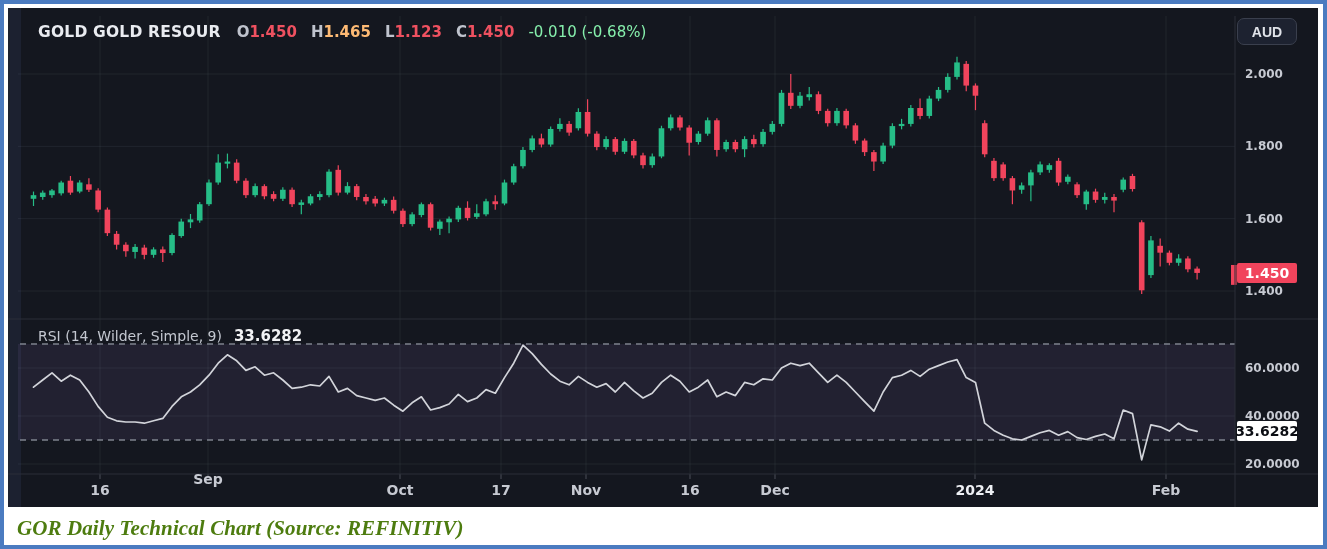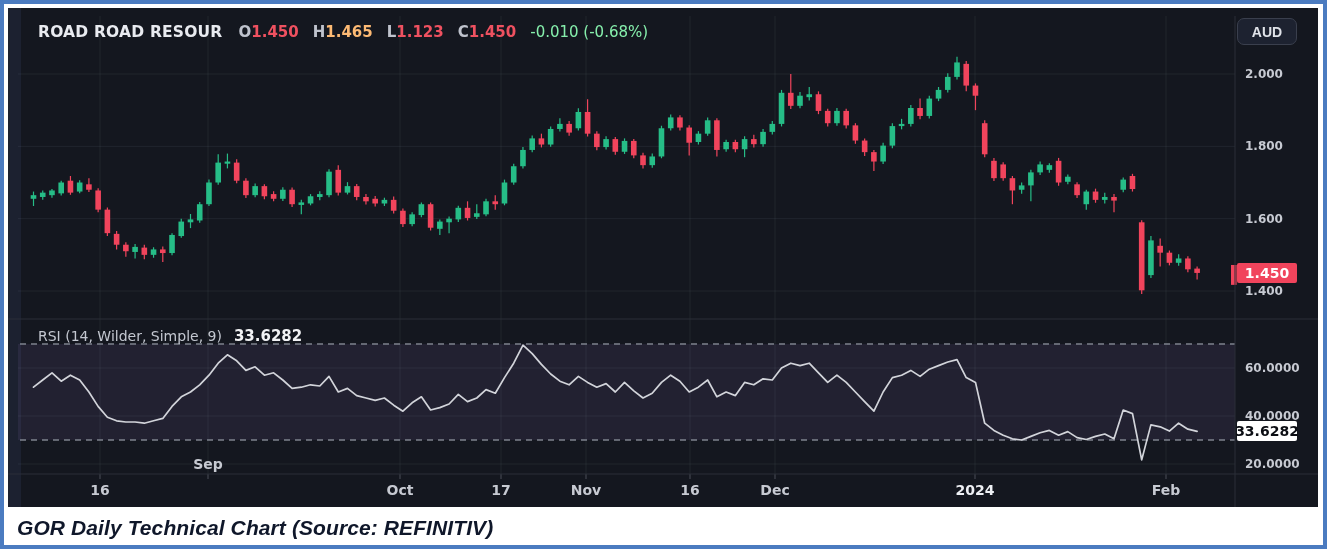--- a/index.html
+++ b/index.html
@@ -48,22 +48,22 @@
     color:#c7cad2;font-size:14px;font-weight:600;z-index:4;white-space:nowrap;
   }
   .time-label.major{color:#eef0f4;}
   .price-axis-pane{position:absolute;left:1228px;top:0;width:82px;height:466px;cursor:ns-resize;z-index:3;}
   .time-axis-pane{position:absolute;left:0;top:467px;width:1228px;height:32px;cursor:ew-resize;z-index:3;}
   .caption-strip{
     position:absolute;left:4px;top:503px;width:1319px;height:42px;background:#ffffff;
     display:flex;align-items:center;
   }
   .caption-text{
-    margin-left:9px;color:#0f172a;font-size:21px;font-weight:bold;font-style:italic;
-    font-family:Liberation Sans, sans-serif;letter-spacing:.1px;
+    margin-left:9px;color:#4d7c0f;font-size:21px;font-weight:bold;font-style:italic;
+    font-family:Liberation Serif, serif;letter-spacing:.1px;
   }
 </style>
 </head>
 <body>
 
 <div class="frame">
   <div class="chart-shell">
     <div class="left-strip"></div>
 
     <svg class="plot-svg" width="1310" height="499" viewBox="0 0 1310 499">
@@ -350,21 +350,21 @@
         <line x1="1189.11" y1="258.4244" x2="1189.11" y2="271.4456" stroke="#f1445c" stroke-width="1.2"></line>
         <rect x="1186.31" y="260.5946" width="5.6" height="4.340399999999988" fill="#f1445c"></rect>
         <rect x="1223" y="256.9776" width="5.6" height="19.89349999999996" fill="#f1445c"></rect>
         <polyline points="25.5,379.2 34.7,372.0 44.0,364.8 53.2,373.2 62.4,367.2 71.7,372.0 80.9,384.0 90.1,398.4 99.4,409.2 108.6,412.8 117.8,414.0 127.1,414.0 136.3,415.2 145.6,412.8 154.8,410.4 164.0,398.4 173.3,388.8 182.5,384.0 191.7,376.8 201.0,367.2 210.2,355.2 219.4,346.8 228.7,352.8 237.9,362.4 247.1,358.8 256.4,367.2 265.6,364.8 274.8,372.0 284.1,380.4 293.3,379.2 302.5,376.8 311.8,378.0 321.0,368.4 330.3,384.0 339.5,380.4 348.7,387.6 358.0,390.0 367.2,392.4 376.4,390.0 385.7,397.2 394.9,403.2 404.1,394.8 413.4,388.8 422.6,402.0 431.8,399.6 441.1,396.0 450.3,386.4 459.5,393.6 468.8,390.0 478.0,381.6 487.3,385.2 496.5,369.6 505.7,355.2 515.0,337.2 524.2,345.6 533.4,356.4 542.7,366.0 551.9,373.2 561.1,376.8 570.4,368.4 579.6,374.4 588.8,379.2 598.1,375.6 607.3,384.0 616.5,374.4 625.8,382.8 635.0,390.0 644.2,385.2 653.5,374.4 662.7,367.2 671.9,373.2 681.2,384.0 690.4,379.2 699.7,372.0 708.9,388.8 718.1,384.0 727.4,387.6 736.6,374.4 745.8,376.8 755.1,370.8 764.3,372.0 773.5,360.0 782.8,355.2 792.0,357.6 801.2,355.2 810.5,364.8 819.7,374.4 828.9,367.2 838.2,374.4 847.4,384.0 856.6,393.6 865.9,403.2 875.1,384.0 884.4,369.6 893.6,367.2 902.8,362.4 912.1,368.4 921.3,361.2 930.5,357.6 939.8,354.0 949.0,351.6 958.2,369.6 967.5,374.4 976.7,415.2 985.9,422.4 995.2,427.2 1004.4,430.8 1013.6,432.0 1022.9,428.4 1032.1,424.8 1041.3,422.4 1050.6,427.2 1059.8,423.6 1069.1,429.6 1078.3,431.5 1087.5,428.4 1096.8,426.0 1106.0,430.8 1115.2,402.0 1124.5,405.6 1133.7,451.9 1142.9,416.9 1152.2,418.8 1161.4,423.1 1170.6,415.2 1179.9,421.2 1189.1,423.3" fill="none" stroke="#d2d4da" stroke-width="1.7" stroke-linejoin="round" stroke-linecap="round"></polyline>
         <line x1="0" y1="311" x2="1310" y2="311" stroke="#2a2e39" stroke-width="1"></line>
         <line x1="0" y1="466" x2="1310" y2="466" stroke="#2a2e39" stroke-width="1"></line>
         <line x1="1227" y1="8" x2="1227" y2="499" stroke="#2a2e39" stroke-width="1"></line>
       </svg>
 
     <div class="quote-header">
-      <span class="sym">ROAD ROAD RESOUR</span>
+      <span class="sym">GOLD GOLD RESOUR</span>
       <span class="fld"><span class="lbl">O</span><span class="val" style="color: rgb(239, 81, 96);">1.450</span></span>
       <span class="fld"><span class="lbl">H</span><span class="val" style="color: #fdba74;">1.465</span></span>
       <span class="fld"><span class="lbl">L</span><span class="val" style="color: rgb(239, 81, 96);">1.123</span></span>
       <span class="fld"><span class="lbl">C</span><span class="val" style="color: rgb(239, 81, 96);">1.450</span></span>
       <span class="fld val" style="color: #86efac;">-0.010 (-0.68%)</span>
     </div>
 
     <button class="currency-btn">AUD</button>
 
     <div class="rsi-header">
@@ -378,21 +378,21 @@
     <div class="price-badge" style="top: 254.935px; background: rgb(241, 68, 92); color: rgb(255, 255, 255);">1.450</div>
     <div class="rsi-badge" style="top: 413.292px; background: rgb(255, 255, 255); color: rgb(12, 14, 20);">33.6282</div>
   <div class="axis-label" style="top: 57px;">2.000</div>
       <div class="axis-label" style="top: 129.34px;">1.800</div>
       <div class="axis-label" style="top: 201.68px;">1.600</div>
       <div class="axis-label" style="top: 274.02px;">1.400</div>
       <div class="axis-label" style="top: 351px;">60.0000</div>
       <div class="axis-label" style="top: 399px;">40.0000</div>
       <div class="axis-label" style="top: 447px;">20.0000</div>
       <div class="time-label" style="top: 474px; left: 92px;">16</div>
-      <div class="time-label" style="top: 448px; left: 200px;">Sep</div>
+      <div class="time-label" style="top: 463px; left: 200px;">Sep</div>
       <div class="time-label" style="top: 474px; left: 392px;">Oct</div>
       <div class="time-label" style="top: 474px; left: 493px;">17</div>
       <div class="time-label" style="top: 474px; left: 578px;">Nov</div>
       <div class="time-label" style="top: 474px; left: 682px;">16</div>
       <div class="time-label" style="top: 474px; left: 767px;">Dec</div>
       <div class="time-label major" style="top: 474px; left: 967px;">2024</div>
       <div class="time-label" style="top: 474px; left: 1158px;">Feb</div>
     </div>
 
   <div class="caption-strip">

